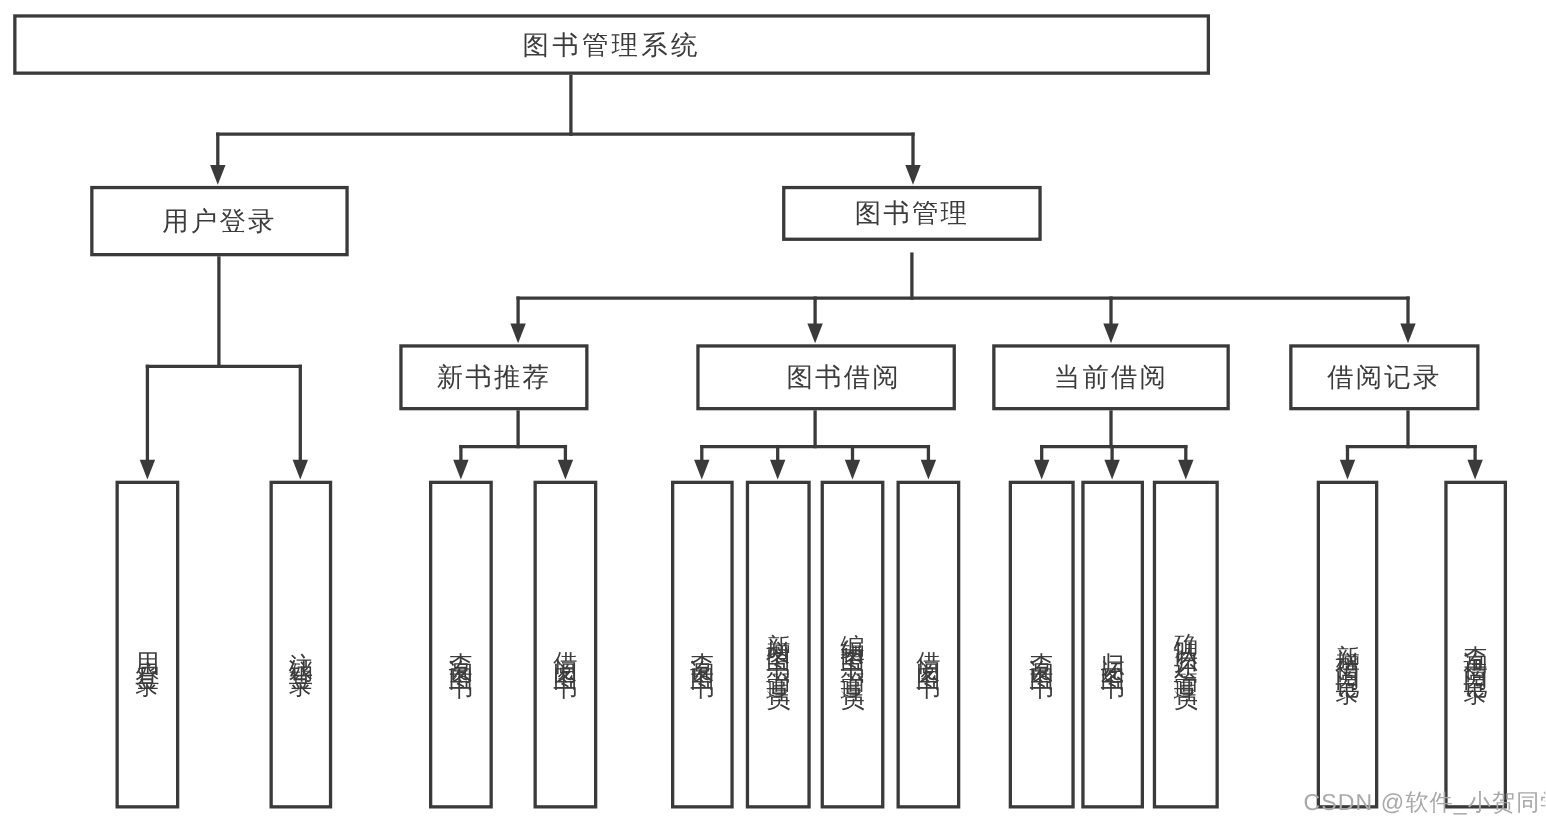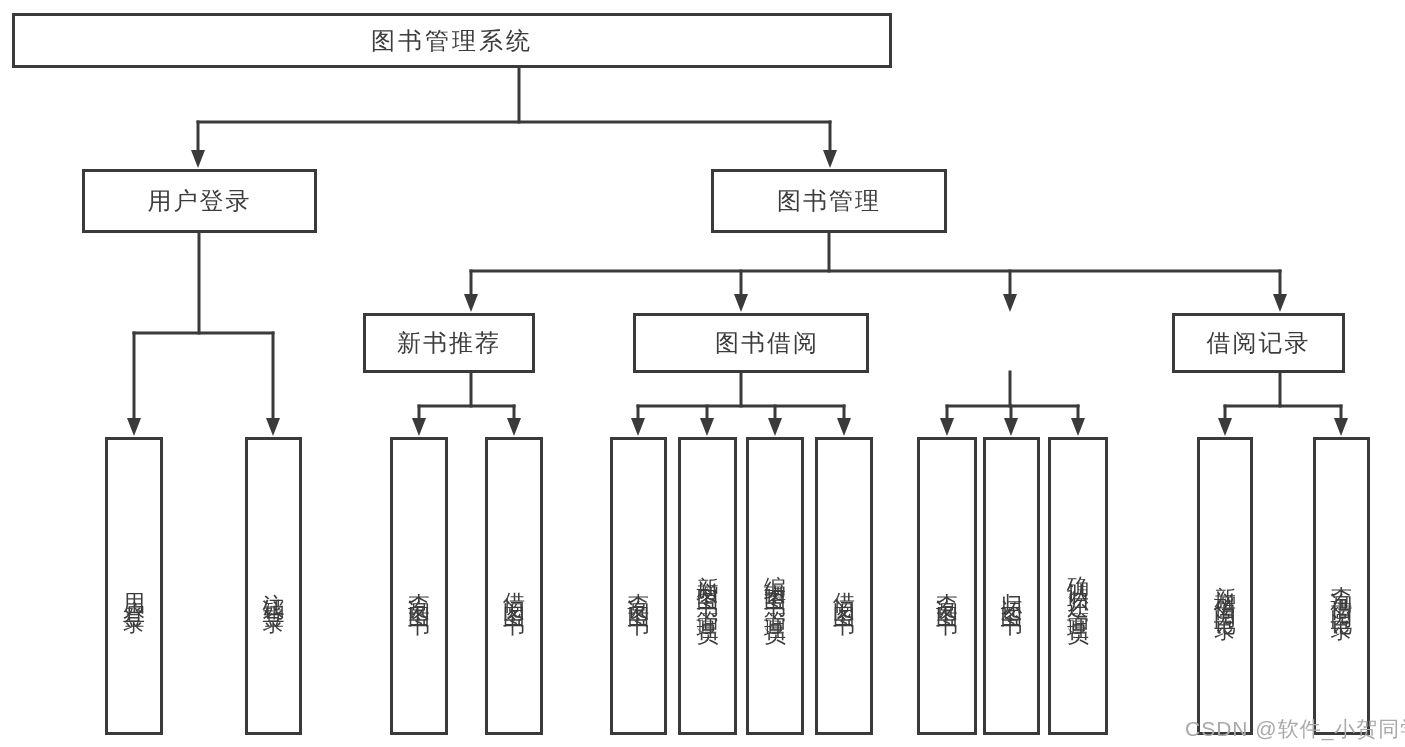--- a/index.html
+++ b/index.html
@@ -126,27 +126,28 @@
     <g>
       <line x1="1280" y1="372" x2="1280" y2="406"></line>
       <line x1="1225" y1="406" x2="1341" y2="406"></line>
       <line x1="1225" y1="406" x2="1225" y2="419"></line>
       <polygon points="1218,418 1232,418 1225,436"></polygon>
       <line x1="1341" y1="406" x2="1341" y2="419"></line>
       <polygon points="1334,418 1348,418 1341,436"></polygon>
     </g>
   </svg>
 
-  <div class="node h root-node" style="left:12px; top:13px; width:880px; height:55px;">图书管理系统</div>
+  <div class="node h root-node" style="left:12px; top:13px; width:1088px; height:55px;">图书管理系统</div>
 
   <div class="node h" style="left:82px; top:169px; width:235px; height:64px;">用户登录</div>
-  <div class="node h" style="left:711px; top:169px; width:236px; height:64px;">图书管理</div>
+  <div class="node h" style="left:711px; top:169px; width:236px; height:50px;">图书管理</div>
 
   <div class="node h" style="left:363px; top:313px; width:172px; height:60px;">新书推荐</div>
   <div class="node h" style="left:633px; top:313px; width:236px; height:60px;padding-left:32px;">图书借阅</div>
+  <div class="node h" style="left:902px; top:313px; width:216px; height:60px;">当前借阅</div>
   <div class="node h" style="left:1172px; top:313px; width:173px; height:60px;">借阅记录</div>
 
   <div class="node v" style="left:105px; top:437px; width:58px; height:298px;">用户登录</div>
   <div class="node v" style="left:245px; top:437px; width:57px; height:298px;">注销登录</div>
 
   <div class="node v" style="left:390px; top:437px; width:58px; height:298px;">查询图书</div>
   <div class="node v" style="left:485px; top:437px; width:58px; height:298px;">借阅图书</div>
 
   <div class="node v" style="left:610px; top:437px; width:57px; height:298px;">查询图书</div>
   <div class="node v" style="left:678px; top:437px; width:59px; height:298px;">新增图书（管理员）</div>

